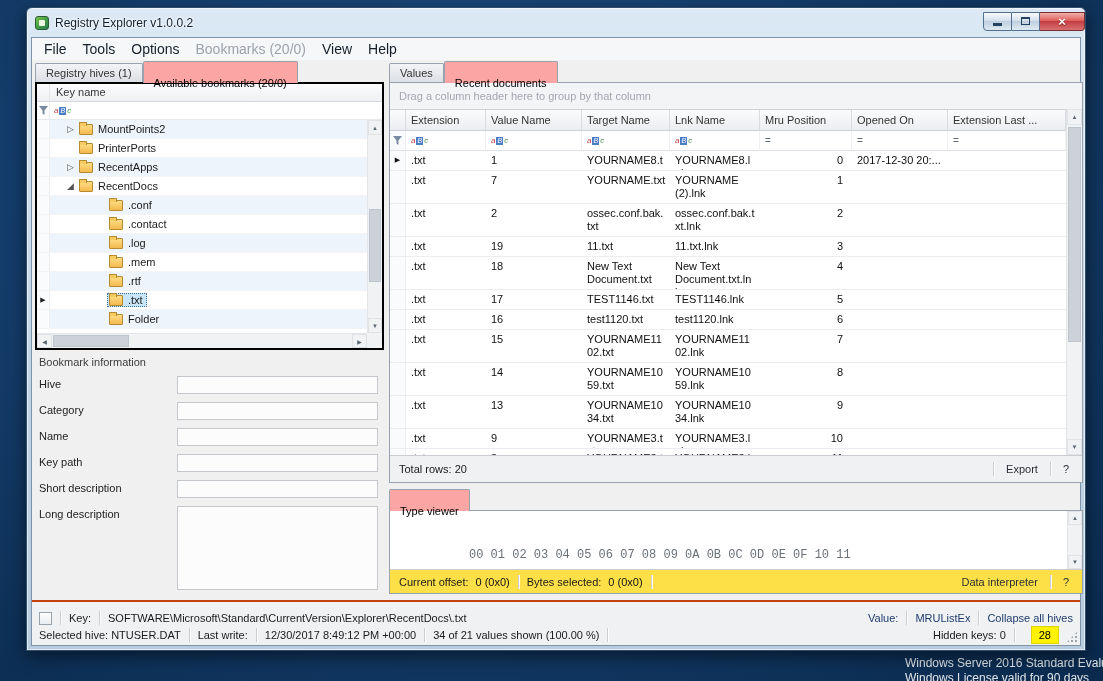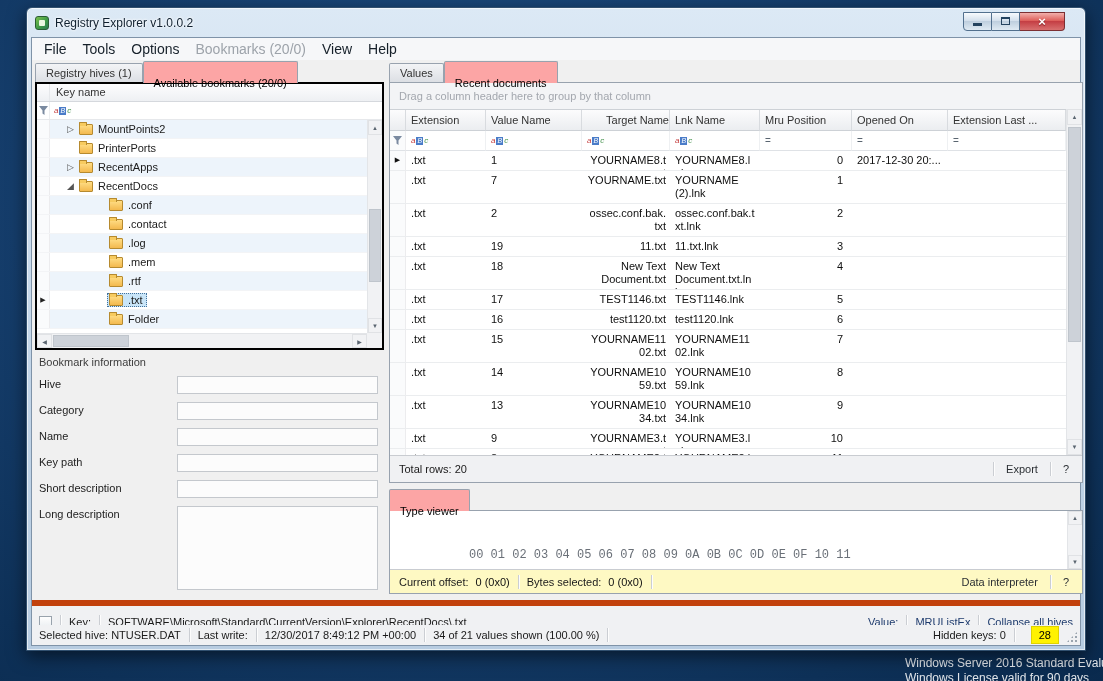--- a/index.html
+++ b/index.html
@@ -9,21 +9,21 @@
     font-size:11px; color:#1a1a1a; position:relative;
     background: radial-gradient(ellipse at 42% 28%, #1e5187 0%, #163f6e 45%, #0e3158 80%, #0a2a4e 100%);
   }
   .watermark { position:absolute; left:905px; top:656px; width:198px; overflow:hidden;
     color:rgba(255,255,255,.88); font-size:12px; line-height:15px; white-space:nowrap; }
   
   .window { position:absolute; left:26px; top:7px; width:1060px; height:644px;
     border:1px solid #31506f; border-radius:6px 6px 0 0;
     background:linear-gradient(180deg,#dce9f5 0%, #c6d8ea 40%, #b7cce1 100%);
     box-shadow: inset 0 0 0 1px rgba(255,255,255,.6), 0 5px 18px rgba(0,0,0,.55); }
-  .titlebar { height:26px; display:flex; align-items:center; padding:3px 20px 0 8px; }
+  .titlebar { height:26px; display:flex; align-items:center; padding:3px 0 0 8px; }
   .app-icon { width:14px; height:14px; border-radius:3px; margin-right:6px; flex:none;
     background:linear-gradient(135deg,#7cc24e 0%, #3f9a46 55%, #2c7a52 100%); border:1px solid #2a5c34; position:relative; }
   .app-icon::after { content:""; position:absolute; left:3px; top:3px; width:6px; height:6px;
     background:#eaf6e0; border-radius:1px; }
   .title-text { font-size:12px; color:#10202f; text-shadow:0 0 3px #fff,0 0 3px #fff; }
   .win-btns { margin-left:auto; display:flex; margin-top:-3px; }
   .wbtn { height:19px; border:1px solid #52708e; display:flex; align-items:center; justify-content:center;
     background:linear-gradient(#f8fbfe,#d4e0ec 45%,#bccddd 46%,#dfeaf3); }
   .wbtn.min { width:29px; border-radius:0 0 0 4px; }
   .wbtn.max { width:28px; border-left:none; }
@@ -105,21 +105,21 @@
     display:flex; align-items:center; justify-content:center; background:#fafbfc; }
   .gf-cell { border-right:1px solid #eef0f2; border-bottom:1px solid #dfe2e6; display:flex; align-items:center; padding-left:5px; }
   .grows { overflow:hidden; height:304px; }
   .grow { display:flex; border-bottom:1px solid #ebedef; height:20px; overflow:hidden; }
   .grow.h2 { height:33px; }
   .gc-ind { width:16px; flex:none; border-right:1px solid #ececee; background:#fafbfc;
     font-size:7px; color:#111; display:flex; align-items:flex-start; justify-content:center; padding-top:5px; }
   .gc { padding:3px 4px 0 5px; line-height:13px; color:#101010; overflow:hidden; }
   .gc.num { text-align:right; padding-right:9px; }
   .gc.wrap { overflow-wrap:anywhere; word-break:break-word; }
-  .w-ext{width:80px;flex:none;} .w-vn{width:96px;flex:none;} .w-tn{width:88px;flex:none;text-align:right;}
+  .w-ext{width:80px;flex:none;} .w-vn{width:96px;flex:none;} .w-tn{width:88px;flex:none;}
   .w-ln{width:90px;flex:none;} .w-mru{width:92px;flex:none;} .w-op{width:96px;flex:none;} .w-el{flex:1;}
   .g-vscroll { position:absolute; top:26px; right:0; bottom:27px; width:16px; border-left:1px solid #e3e5e8; background:#f1f2f4; }
   .g-vscroll .up { top:0; left:0; right:0; height:16px; }
   .g-vscroll .down { bottom:0; left:0; right:0; height:16px; }
   .g-vscroll .sb-thumb { left:1px; right:1px; top:18px; height:62%; }
   .g-footer { position:absolute; left:0; right:0; bottom:0; height:27px; background:#f0f1f3;
     border-top:1px solid #c9ccd1; display:flex; align-items:center; padding:0 9px; }
   .flex-sp { flex:1; }
   .vsep { width:1px; height:14px; background:#cbced3; box-shadow:1px 0 0 #fdfdfd; margin:0 8px; flex:none; }
   .flatbtn { color:#2b2f33; padding:0 4px; }
@@ -135,26 +135,26 @@
     border:1px solid #98a2ae; background:#fff; z-index:2; }
   .hex-content { position:absolute; left:7px; top:4px; right:16px; bottom:24px; overflow:hidden;
     font-family:Liberation Mono, monospace; font-size:12px; line-height:16px; white-space:pre; }
   .hex-line { display:flex; }
   .hx-off { width:72px; color:#98a0a8; flex:none; }
   .hx-bytes { width:368px; color:#20242a; flex:none; }
   .hx-bytes.hdr { color:#6a7078; }
   .hex-vscroll { position:absolute; top:0; right:0; bottom:24px; width:15px; border-left:1px solid #e3e5e8; background:#f1f2f4; }
   .hex-vscroll .up { top:0; left:0; right:0; height:14px; }
   .hex-vscroll .down { bottom:0; left:0; right:0; height:14px; }
-  .hex-footer { position:absolute; left:0; right:0; bottom:0; height:24px; background:#fef9c3;
+  .hex-footer { position:absolute; left:0; right:0; bottom:0; height:24px; background:#fde047;
     border-top:1px solid #c9ccd1; display:flex; align-items:center; padding:0 9px; }
   .hex-footer .val { margin-left:7px; color:#111; }
   
   .key-bar { position:absolute; left:0; right:0; top:562px; height:24px; background:#f0f1f3;
-    border-top:6px solid #c2410c; border-bottom:1px solid #d2d5d9; display:flex; align-items:center; padding:16px 7px; }
+    border-top:2px solid #c2410c; border-bottom:1px solid #d2d5d9; display:flex; align-items:center; padding:16px 7px; }
   .kcheck { width:13px; height:13px; border:1px solid #98a2ac; background:linear-gradient(#fefefe,#e9edf0); flex:none; }
   .navy { color:#1f3c6e; }
   .status-bar { position:absolute; left:0; right:0; top:587px; bottom:0; background:#f0f1f3;
     display:flex; align-items:center; padding:0 7px; }
   .badge { background:#fff200; border:1px solid #e0d200; padding:2px 7px; margin-left:8px; color:#000; }
   .grip { position:absolute; right:2px; bottom:2px; width:12px; height:12px;
     background-image:radial-gradient(#9aa4ae 1px, transparent 1.2px); background-size:4px 4px;
     clip-path:polygon(100% 0, 100% 100%, 0 100%); }
   .funnel { display:block; }
 </style>

